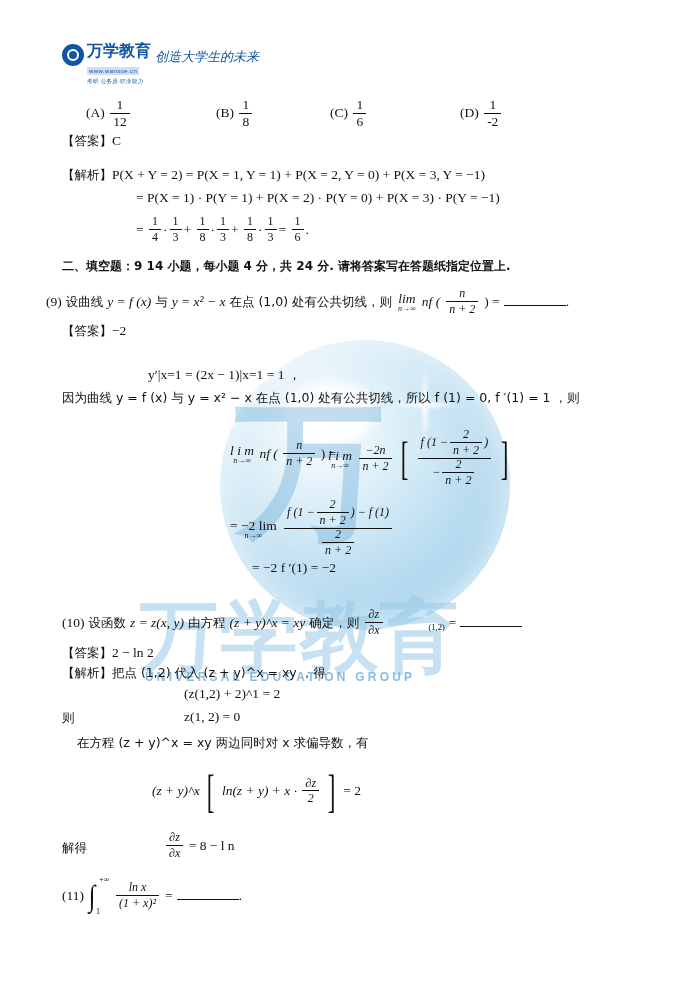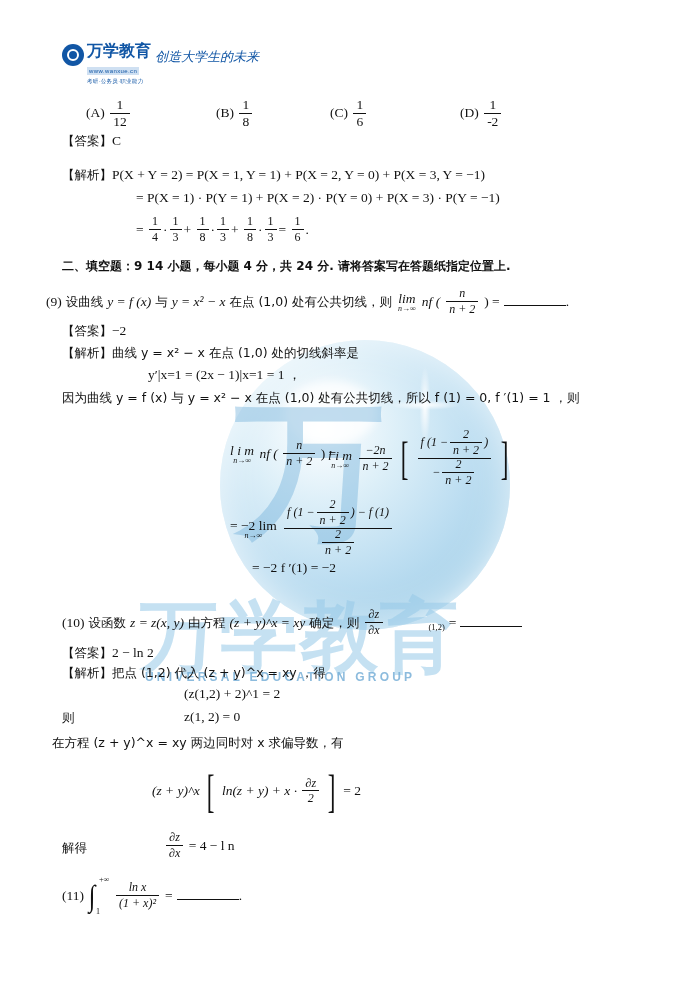--- a/index.html
+++ b/index.html
@@ -254,23 +254,20 @@
         <span class="den">n + 2</span>
       </span>
       <span class="mr sz13">) =</span>
       <span class="blank"></span><span class="mr sz13">.</span>
     </div>
 
     <div class="t" style="left:62px;top:321px;">
       <span class="cn">【答案】</span><span class="mr sz13">−2</span>
     </div>
 
-    <div class="t" style="left:62px;top:343px;">
-      <span class="cn">【解析】</span><span class="cn">曲线 y = x² − x 在点 (1,0) 处的切线斜率是</span>
-    </div>
 
     <div class="t mr sz13" style="left:148px;top:366px;">y′|x=1 = (2x − 1)|x=1 = 1 ，</div>
 
     <div class="t cn" style="left:62px;top:390px;">因为曲线 y = f (x) 与 y = x² − x 在点 (1,0) 处有公共切线，所以 f (1) = 0, f ′(1) = 1 ，则</div>
 
     <div class="t mr sz13" style="left:228px;top:440px;">
       <span class="lim">
         <span class="lt mi">l i m</span>
         <span class="lb mi">n→∞</span>
       </span>
@@ -341,41 +338,41 @@
 
     <div class="t" style="left:62px;top:663px;">
       <span class="cn">【解析】</span><span class="cn">把点 (1,2) 代入 (z + y)^x = xy ，得</span>
     </div>
 
     <div class="t mr sz13" style="left:184px;top:686px;">(z(1,2) + 2)^1 = 2</div>
 
     <div class="t cn" style="left:62px;top:710px;">则</div>
     <div class="t mr sz13" style="left:184px;top:709px;">z(1, 2) = 0</div>
 
-    <div class="t cn" style="left:52px;top:735px;">在方程 (z + y)^x = xy 两边同时对 x 求偏导数，有</div>
+    <div class="t cn" style="left:77px;top:735px;">在方程 (z + y)^x = xy 两边同时对 x 求偏导数，有</div>
 
     <div class="t mr sz13" style="left:152px;top:775px;">
       <span class="mi">(z + y)^x</span>
       <span class="sqbr">[</span>
       <span class="mi">ln(z + y) + x ·</span>
       <span class="frac fsm mi">
         <span class="num">∂z</span>
         <span class="den">2</span>
       </span>
       <span class="sqbr">]</span>
       <span class="mr">= 2</span>
     </div>
 
     <div class="t cn" style="left:62px;top:840px;">解得</div>
     <div class="t mr sz13" style="left:164px;top:832px;">
       <span class="frac fsm mi">
         <span class="num">∂z</span>
         <span class="den">∂x</span>
       </span>
-      <span>= 4 − l n</span>
+      <span>= 8 − l n</span>
     </div>
 
     <div class="t" style="left:62px;top:882px;">
       <span class="mr sz13">(11)</span>
       <span style="display:inline-block;position:relative;width:22px;vertical-align:middle;">
         <span style="font-size:30px;font-family:'Liberation Serif',serif;line-height:0.8;display:inline-block;transform:scaleX(0.8);">∫</span>
         <span style="position:absolute;left:11px;top:-9px;font-size:8px;" class="mr">+∞</span>
         <span style="position:absolute;left:8px;bottom:-6px;font-size:8px;" class="mr">1</span>
       </span>
       <span class="frac fsm mi">

